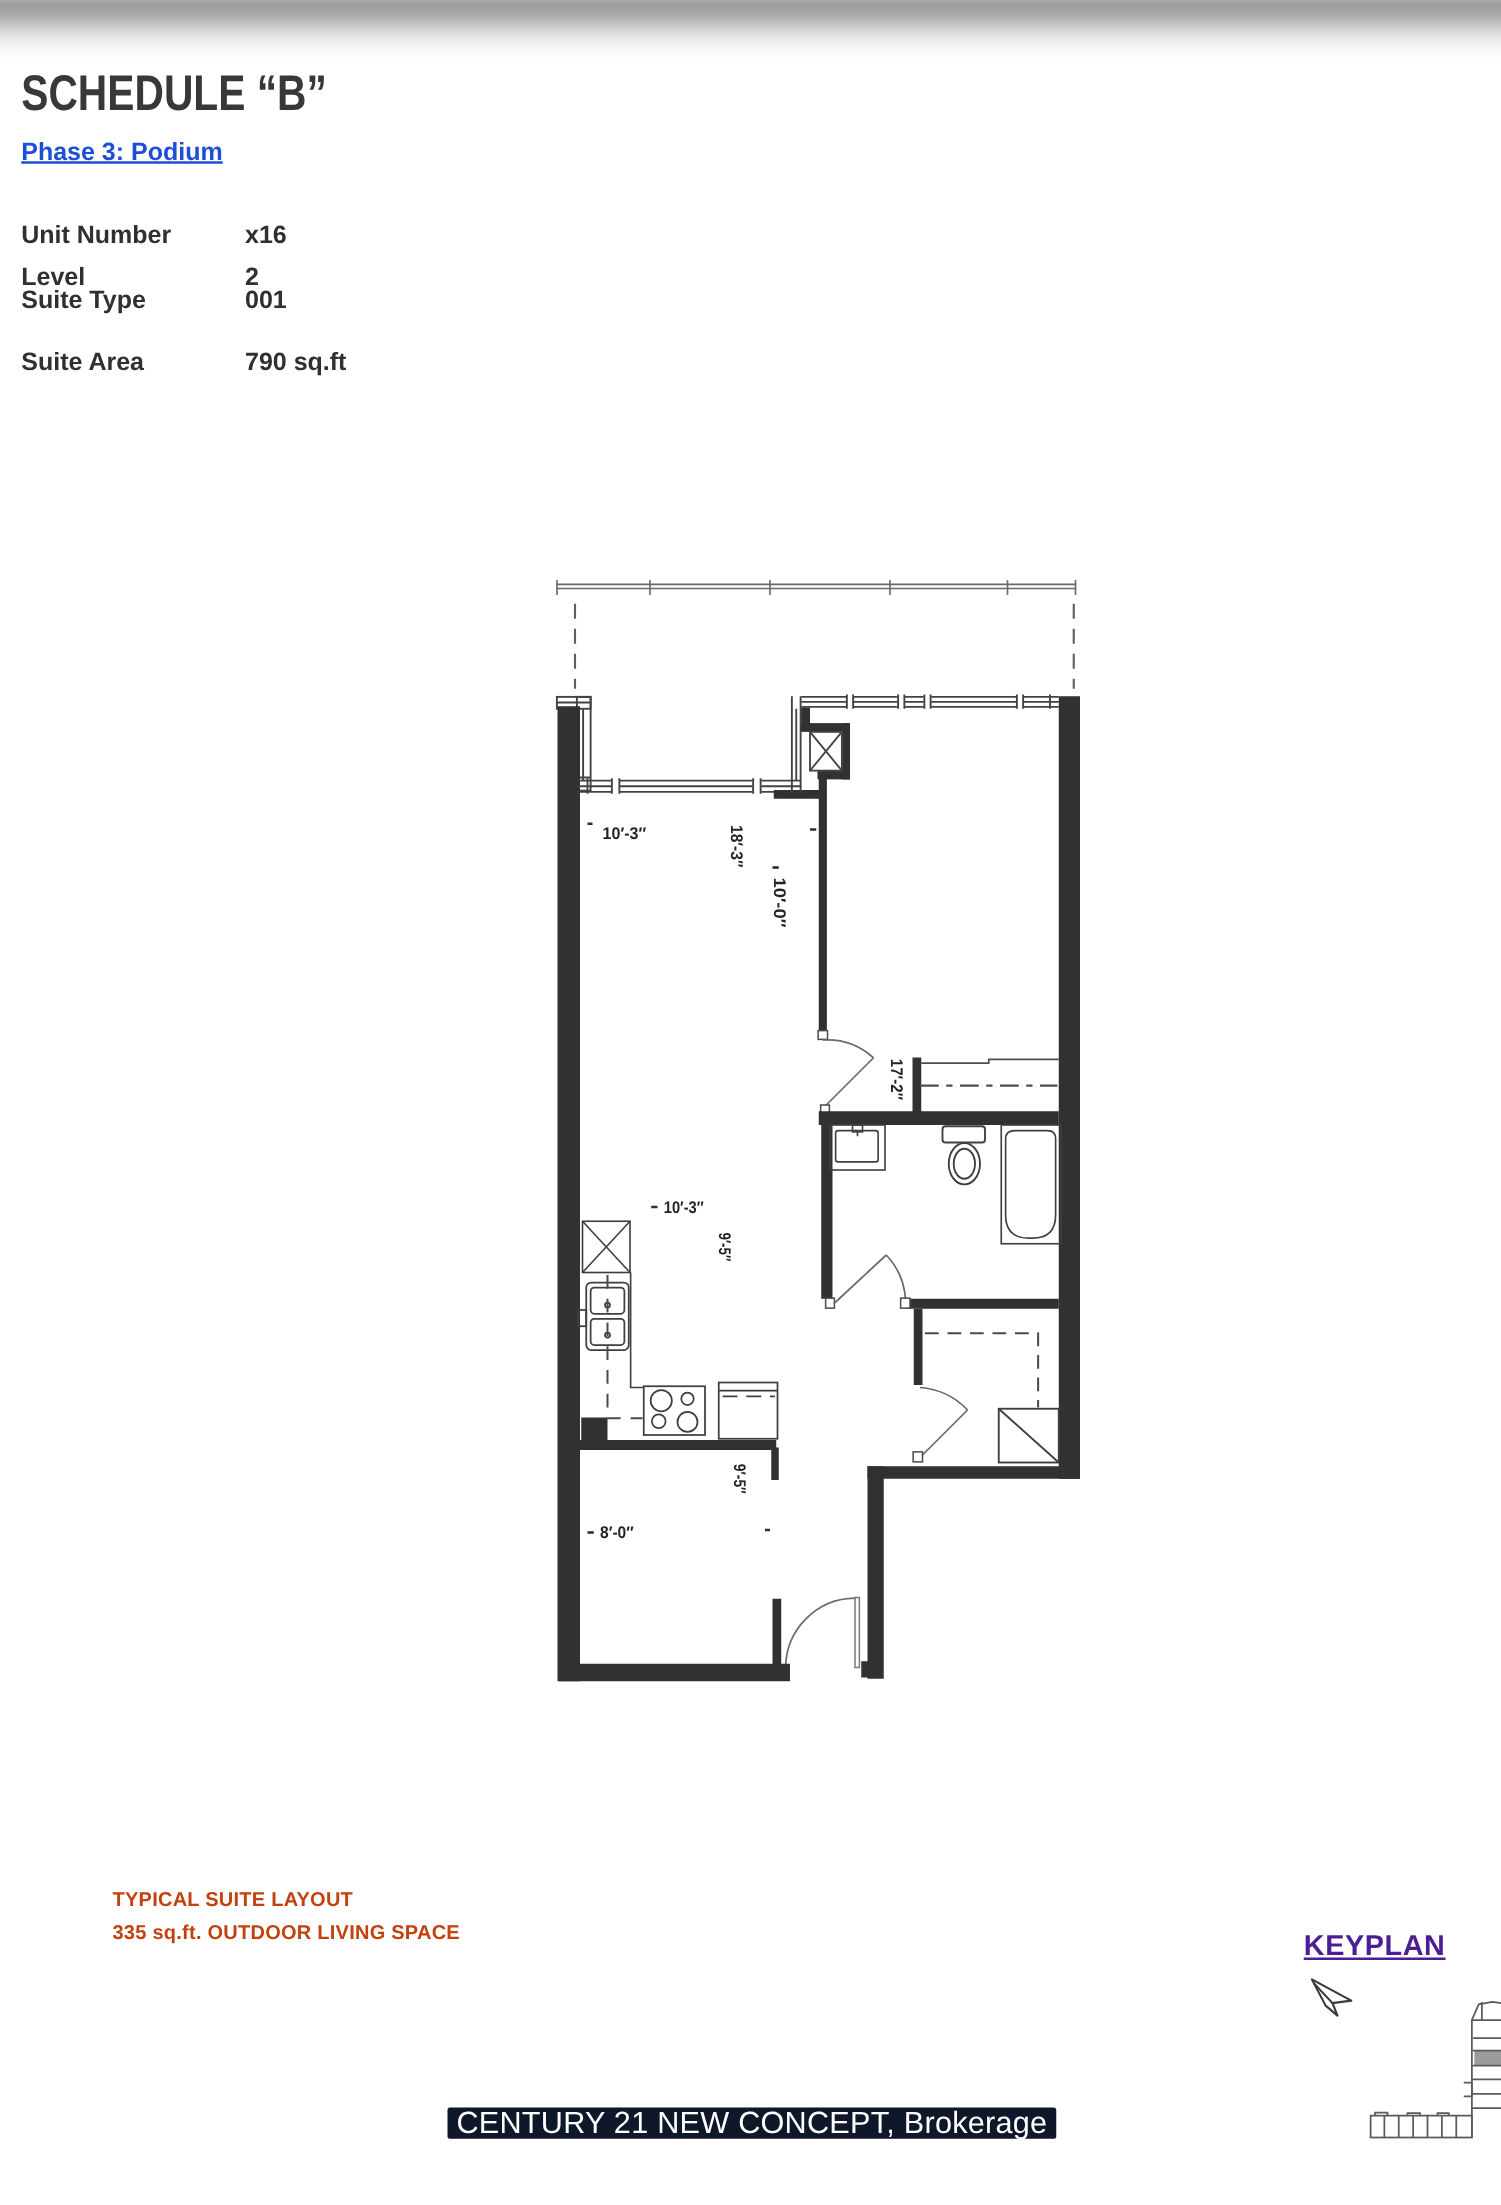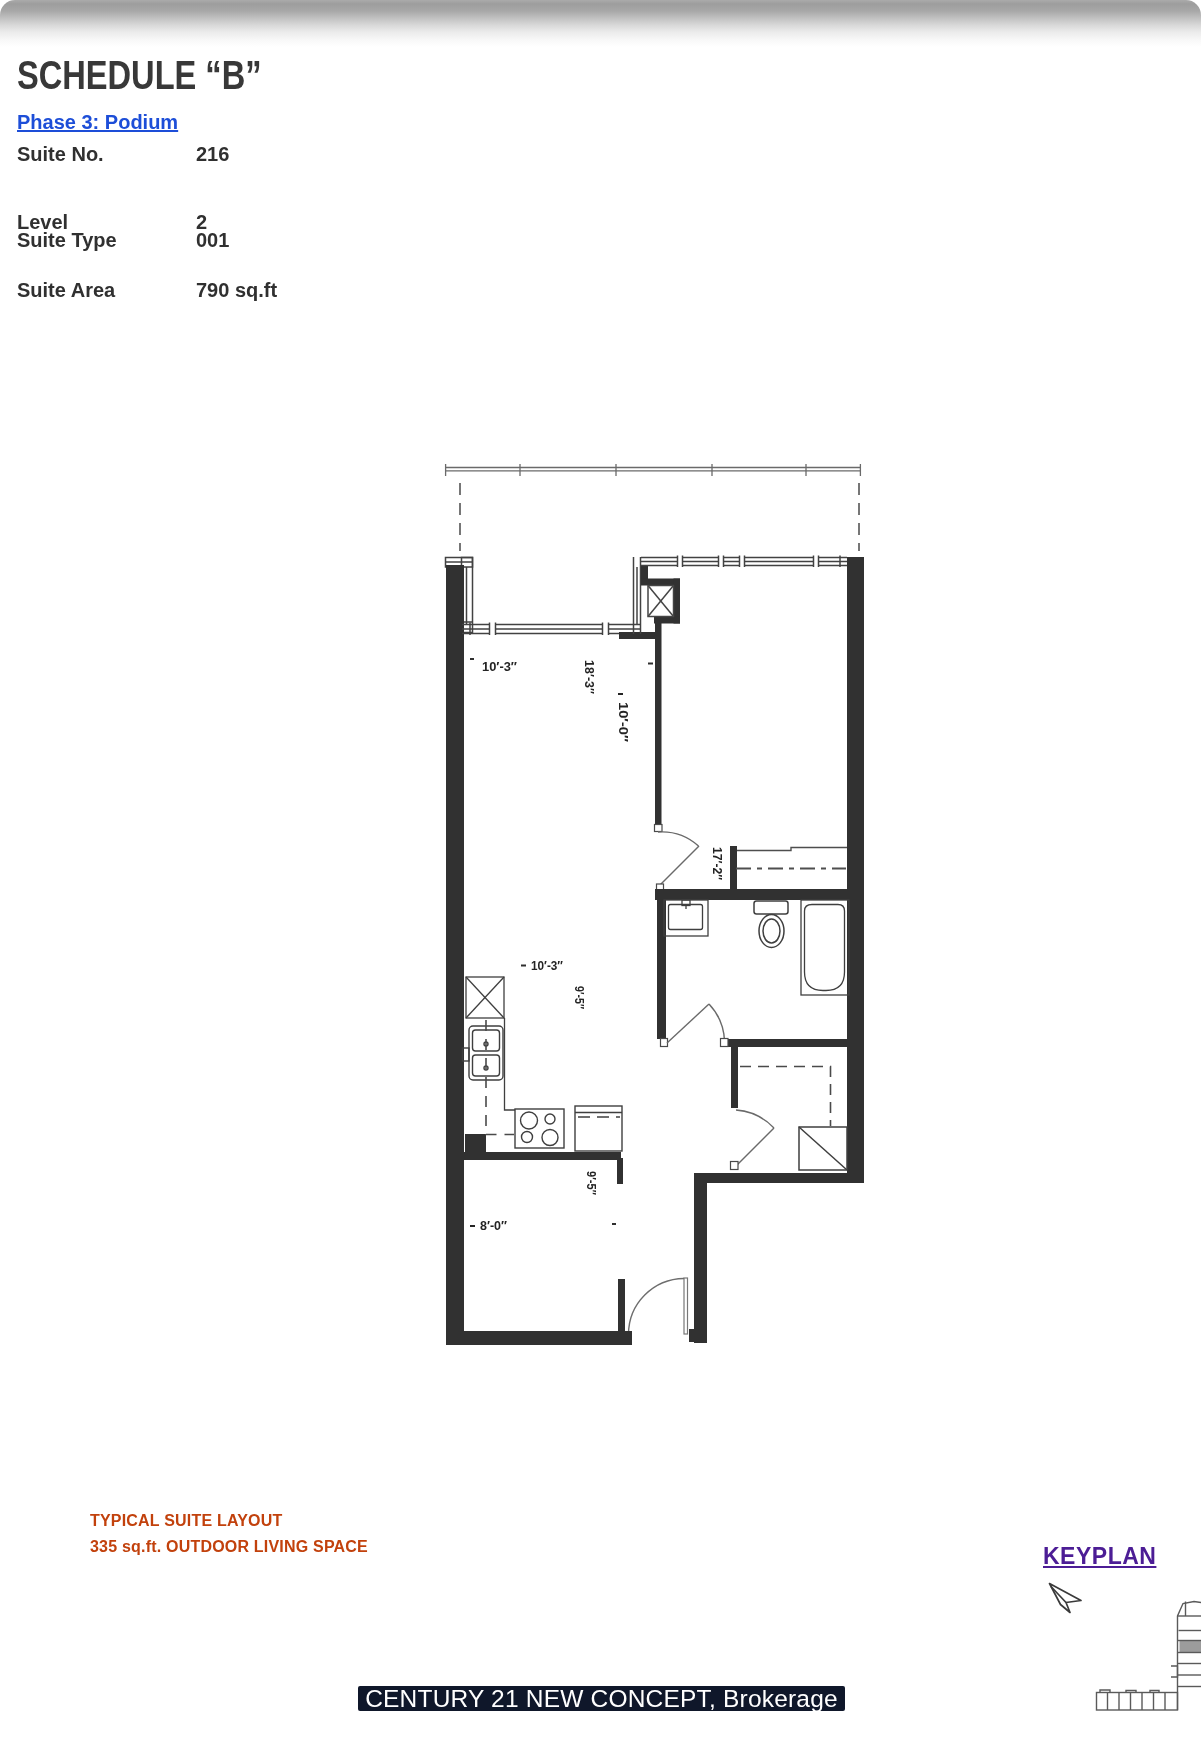--- a/index.html
+++ b/index.html
@@ -1,17 +1,17 @@
 <!DOCTYPE html>
 <html><head>
 <meta charset="utf-8">
 <style>
   html,body{margin:0;padding:0;background:#fff;}
   .page{position:relative;width:1201px;height:1764px;background:#fff;overflow:hidden;
-        font-family:"Liberation Sans",sans-serif;filter:blur(0.22px);border-radius:15px;}
+        font-family:"Liberation Sans",sans-serif;filter:blur(0.22px);}
   .topshade{position:absolute;left:0;top:0;width:1201px;height:47px;
         background:linear-gradient(180deg,#ababab 0px,#9d9d9d 4px,#a8a8a8 11px,#c0c0c0 18px,#d8d8d8 25px,#ebebeb 32px,#f8f8f8 40px,#ffffff 47px);}
   .title{position:absolute;left:17px;top:53px;font-size:40px;font-weight:bold;color:#383838;letter-spacing:0px;transform:scaleX(0.815);transform-origin:left top;}
   .subtitle{position:absolute;left:17px;top:111px;font-size:20px;font-weight:bold;color:#1d4ed8;text-decoration:underline;}
   .trow{position:absolute;left:17px;font-size:20px;font-weight:bold;color:#303030;width:400px;}
   .trow .val{position:absolute;left:179px;top:0px;}
   .caption{position:absolute;left:90px;top:1508px;font-size:16px;font-weight:bold;color:#c2410c;line-height:26px;letter-spacing:0.2px;}
   .keyplan{position:absolute;left:1043px;top:1543px;font-size:23px;font-weight:bold;color:#4c1d95;letter-spacing:0.5px;text-decoration:underline;}
   .watermark{position:absolute;left:358px;top:1686px;width:487px;height:25px;background:#0f172a;color:#fff;font-size:24.5px;line-height:25px;letter-spacing:0.2px;text-align:center;white-space:nowrap;transform:scaleX(1);border-radius:2px;}
   svg{position:absolute;left:0;top:0;filter:blur(0.33px);-webkit-font-smoothing:antialiased;}
@@ -19,22 +19,22 @@
 </head>
 <body>
 <div class="page">
 
   <div class="topshade"></div>
 
   <div class="title">SCHEDULE “B”</div>
 
   <div class="subtitle">Phase 3: Podium</div>
 
-  <div class="trow" style="top:143px;">Suite No.<span class="val">216</span></div>
-
+
+  <div class="trow" style="top:177px;">Unit Number<span class="val">x16</span></div>
 
   <div class="trow" style="top:211px;">Level<span class="val">2</span></div>
 
   <div class="trow" style="top:229px;">Suite Type<span class="val">001</span></div>
 
   <div class="trow" style="top:279px;">Suite Area<span class="val">790 sq.ft</span></div>
 
   <svg width="1201" height="1764" viewBox="0 0 1201 1764">
 
     <g stroke="#6a6a6a" stroke-width="1.3" fill="none">

